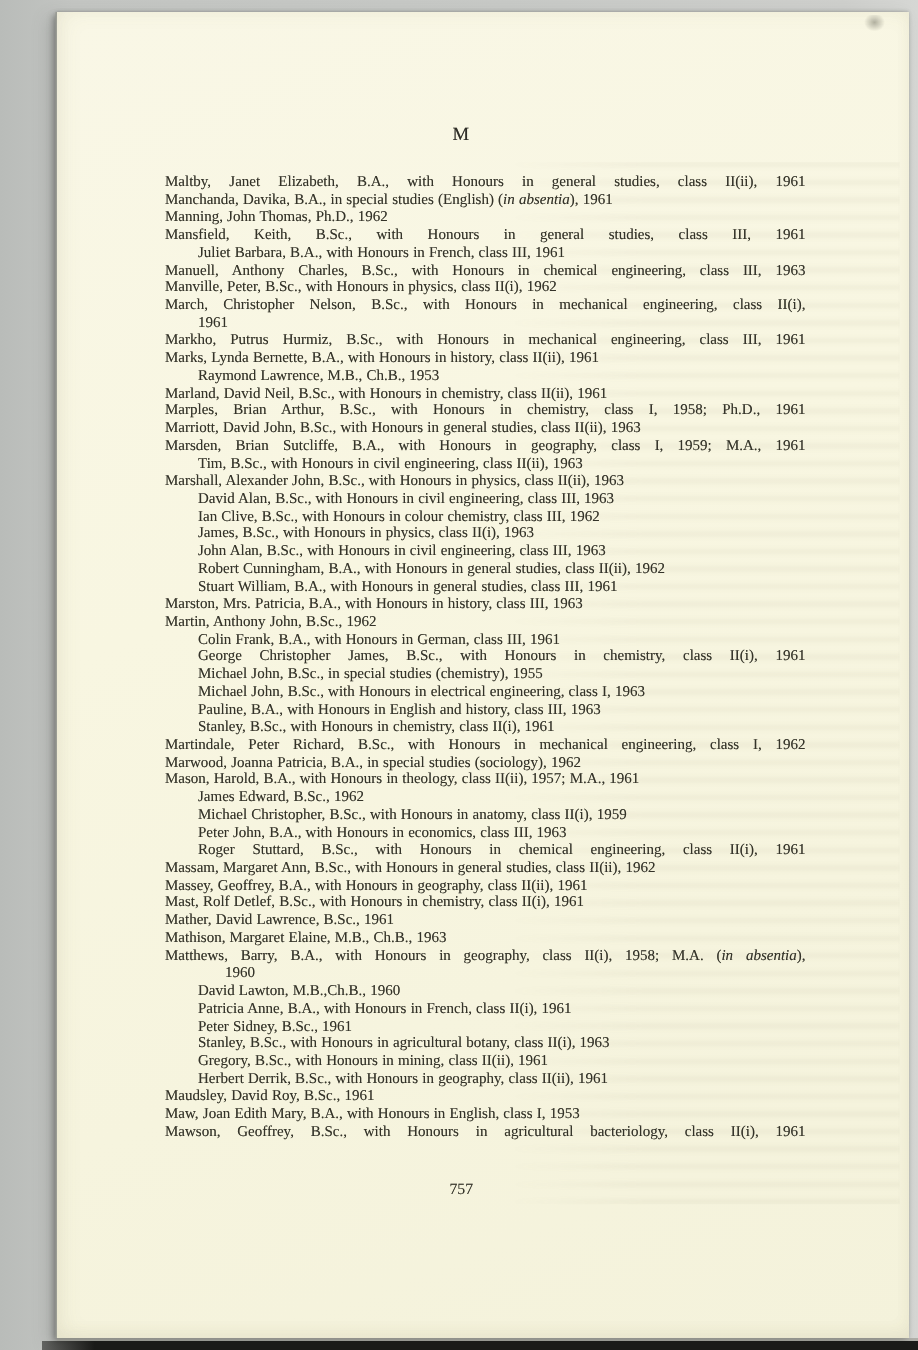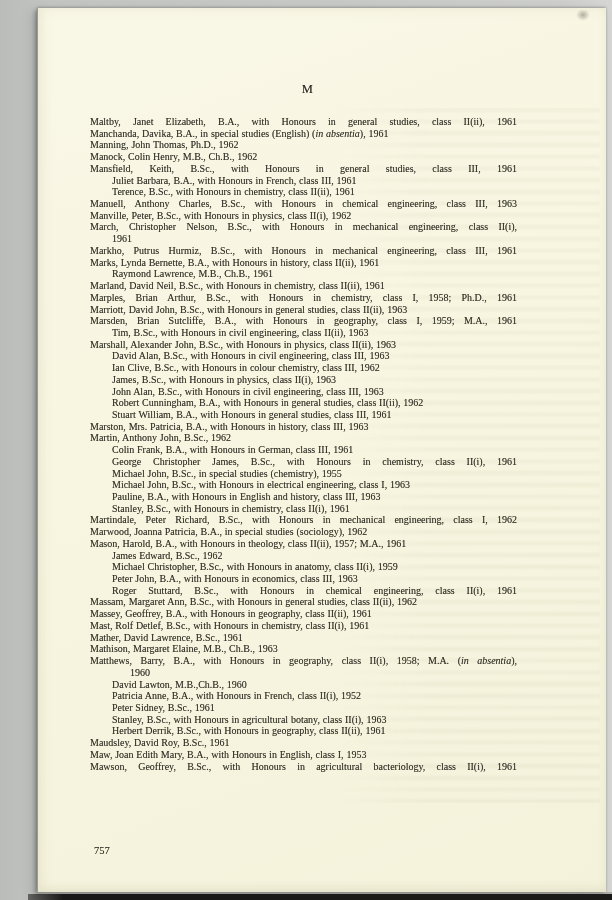--- a/index.html
+++ b/index.html
@@ -43,39 +43,39 @@
     filter: blur(0.4px);
   }
   .section-letter {
     position: absolute; left: 56px; top: 74px; width: 427px;
     text-align: center;
     font-size: 12.5px; letter-spacing: 0.5px;
     color: #2f2e28;
     text-shadow: 0 0 0.4px rgba(47,46,40,0.55);
   }
   .entries {
-    position: absolute; left: 52px; top: 108px; width: 427px;
+    position: absolute; left: 72px; top: 108px; width: 427px;
     color: #343329;
     font-size: 10px;
     text-shadow: 0 0 0.4px rgba(52,51,41,0.5);
   }
   .line {
     height: 11.72px; line-height: 11.72px;
     overflow: hidden;
     white-space: normal;
     word-spacing: 0.3px;
   }
   .line em { font-style: italic; }
   .ind0 { padding-left: 0; }
   .ind1 { padding-left: 22px; }
   .ind2 { padding-left: 40px; }
   .j { text-align: justify; text-align-last: justify; }
   .pagenum {
-    position: absolute; left: 56px; top: 837px; width: 427px;
-    text-align: left;
+    position: absolute; left: 56px; top: 780px; width: 427px;
+    text-align: center;
     font-size: 10.5px; color: #343329;
     text-shadow: 0 0 0.4px rgba(52,51,41,0.5);
   }
   
   .edge-band {
     position: absolute; left: 28px; right: 0; top: 894px; height: 6px;
     background: linear-gradient(90deg, rgba(25,25,23,0.55) 0%, #1a1a18 6%, #1a1a18 100%);
   }
   .edge-band::before {
     content: ""; position: absolute; left: 10px; right: 0; top: -2px; height: 2px;
@@ -87,31 +87,29 @@
 
 <div id="scan">
   <div class="page">
     <div class="ghost"></div>
     <div class="smudge"></div>
     <div class="section-letter">M</div>
     <div class="entries">
         <div class="line ind0 j">Maltby, Janet Elizabeth, B.A., with Honours in general studies, class II(ii), 1961</div>
         <div class="line ind0">Manchanda, Davika, B.A., in special studies (English) (<em>in absentia</em>), 1961</div>
         <div class="line ind0">Manning, John Thomas, Ph.D., 1962</div>
-        <div class="line ind0">Manock, Colin Henry, M.B., Ch.B., 1962</div>
         <div class="line ind0 j">Mansfield, Keith, B.Sc., with Honours in general studies, class III, 1961</div>
         <div class="line ind1">Juliet Barbara, B.A., with Honours in French, class III, 1961</div>
-        <div class="line ind1">Terence, B.Sc., with Honours in chemistry, class II(ii), 1961</div>
         <div class="line ind0 j">Manuell, Anthony Charles, B.Sc., with Honours in chemical engineering, class III, 1963</div>
         <div class="line ind0">Manville, Peter, B.Sc., with Honours in physics, class II(i), 1962</div>
         <div class="line ind0 j">March, Christopher Nelson, B.Sc., with Honours in mechanical engineering, class II(i),</div>
         <div class="line ind1">1961</div>
         <div class="line ind0 j">Markho, Putrus Hurmiz, B.Sc., with Honours in mechanical engineering, class III, 1961</div>
         <div class="line ind0">Marks, Lynda Bernette, B.A., with Honours in history, class II(ii), 1961</div>
-        <div class="line ind1">Raymond Lawrence, M.B., Ch.B., 1961</div>
+        <div class="line ind1">Raymond Lawrence, M.B., Ch.B., 1953</div>
         <div class="line ind0">Marland, David Neil, B.Sc., with Honours in chemistry, class II(ii), 1961</div>
         <div class="line ind0 j">Marples, Brian Arthur, B.Sc., with Honours in chemistry, class I, 1958; Ph.D., 1961</div>
         <div class="line ind0">Marriott, David John, B.Sc., with Honours in general studies, class II(ii), 1963</div>
         <div class="line ind0 j">Marsden, Brian Sutcliffe, B.A., with Honours in geography, class I, 1959; M.A., 1961</div>
         <div class="line ind1">Tim, B.Sc., with Honours in civil engineering, class II(ii), 1963</div>
         <div class="line ind0">Marshall, Alexander John, B.Sc., with Honours in physics, class II(ii), 1963</div>
         <div class="line ind1">David Alan, B.Sc., with Honours in civil engineering, class III, 1963</div>
         <div class="line ind1">Ian Clive, B.Sc., with Honours in colour chemistry, class III, 1962</div>
         <div class="line ind1">James, B.Sc., with Honours in physics, class II(i), 1963</div>
         <div class="line ind1">John Alan, B.Sc., with Honours in civil engineering, class III, 1963</div>
@@ -133,23 +131,24 @@
         <div class="line ind1">Peter John, B.A., with Honours in economics, class III, 1963</div>
         <div class="line ind1 j">Roger Stuttard, B.Sc., with Honours in chemical engineering, class II(i), 1961</div>
         <div class="line ind0">Massam, Margaret Ann, B.Sc., with Honours in general studies, class II(ii), 1962</div>
         <div class="line ind0">Massey, Geoffrey, B.A., with Honours in geography, class II(ii), 1961</div>
         <div class="line ind0">Mast, Rolf Detlef, B.Sc., with Honours in chemistry, class II(i), 1961</div>
         <div class="line ind0">Mather, David Lawrence, B.Sc., 1961</div>
         <div class="line ind0">Mathison, Margaret Elaine, M.B., Ch.B., 1963</div>
         <div class="line ind0 j">Matthews, Barry, B.A., with Honours in geography, class II(i), 1958; M.A. (<em>in absentia</em>),</div>
         <div class="line ind2">1960</div>
         <div class="line ind1">David Lawton, M.B.,Ch.B., 1960</div>
-        <div class="line ind1">Patricia Anne, B.A., with Honours in French, class II(i), 1952</div>
+        <div class="line ind1">Patricia Anne, B.A., with Honours in French, class II(i), 1961</div>
         <div class="line ind1">Peter Sidney, B.Sc., 1961</div>
         <div class="line ind1">Stanley, B.Sc., with Honours in agricultural botany, class II(i), 1963</div>
+        <div class="line ind1">Gregory, B.Sc., with Honours in mining, class II(ii), 1961</div>
         <div class="line ind1">Herbert Derrik, B.Sc., with Honours in geography, class II(ii), 1961</div>
         <div class="line ind0">Maudsley, David Roy, B.Sc., 1961</div>
         <div class="line ind0">Maw, Joan Edith Mary, B.A., with Honours in English, class I, 1953</div>
         <div class="line ind0 j">Mawson, Geoffrey, B.Sc., with Honours in agricultural bacteriology, class II(i), 1961</div>
       </div>
     <div class="pagenum">757</div>
   </div>
   <div class="edge-band"></div>
 </div>
 

